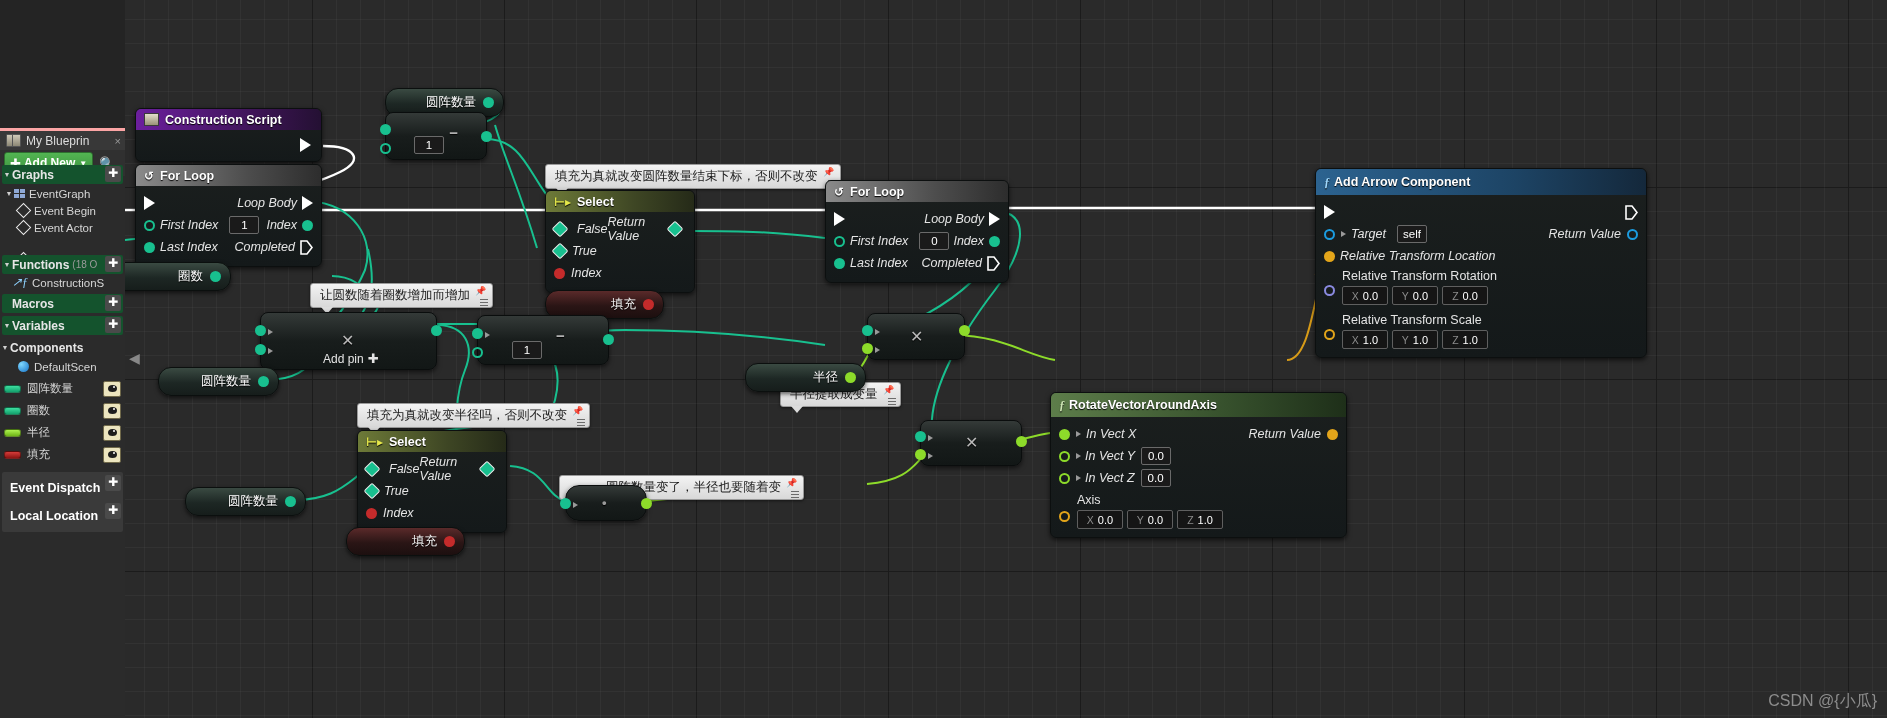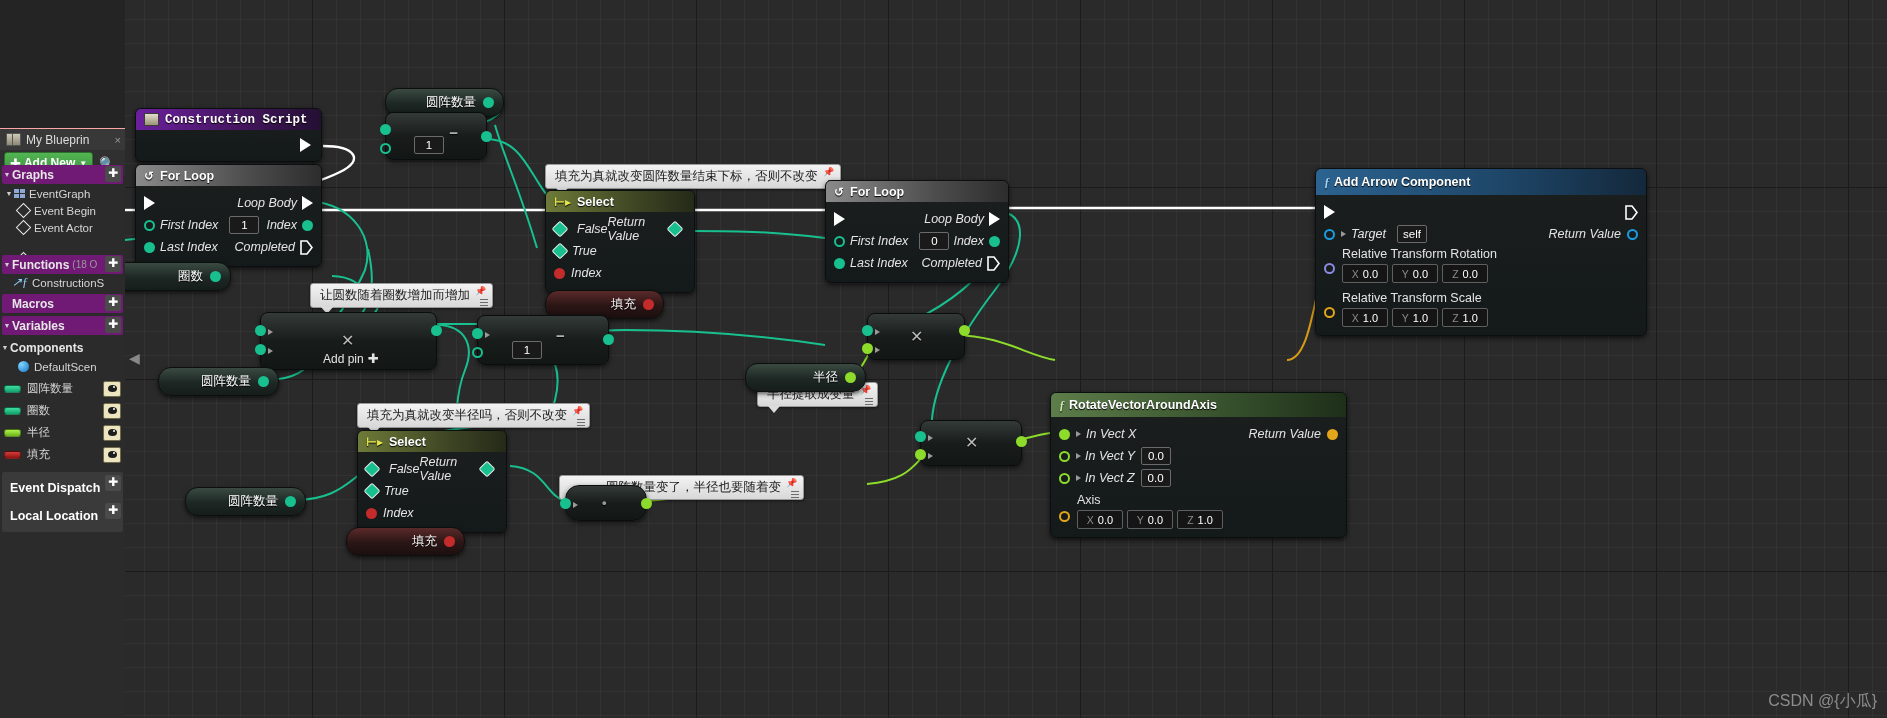--- a/index.html
+++ b/index.html
@@ -2,36 +2,36 @@
 <html><head>
 <meta charset="utf-8">
 <style>
   html,body{margin:0;padding:0;background:#1c1c1c;}
   body{width:1887px;height:718px;overflow:hidden;font-family:"Liberation Sans","DejaVu Sans",sans-serif;}
   #app{position:relative;width:1887px;height:718px;background:#262626;}
 
   
   #leftpanel{position:absolute;left:0;top:0;width:125px;height:718px;background:#2b2b2b;border-right:1px solid #1a1a1a;}
   #leftTop{position:absolute;left:0;top:0;width:125px;height:128px;background:#242424;}
-  .tabrow{position:absolute;left:0;top:128px;width:125px;height:22px;background:#383838;border-top:1px solid #fca5a5;display:flex;align-items:center;padding-left:6px;box-sizing:border-box;}
+  .tabrow{position:absolute;left:0;top:128px;width:125px;height:22px;background:#383838;border-top:3px solid #fca5a5;display:flex;align-items:center;padding-left:6px;box-sizing:border-box;}
   .tabrow .tabtxt{color:#ddd;font-size:12px;margin-left:5px;white-space:nowrap;}
   .tabrow .closex{position:absolute;right:4px;color:#999;font-size:11px;}
   .bookicon{width:13px;height:11px;background:linear-gradient(#cfc9b8,#8d8875);border-radius:1px;border:1px solid #555;position:relative;}
   .bookicon:after{content:"";position:absolute;left:5px;top:0;width:1px;height:11px;background:#555;}
 
   #addnewbar{position:absolute;left:0;top:150px;width:125px;height:26px;background:#303030;display:flex;align-items:center;}
   #addnewbtn{margin-left:4px;height:20px;background:linear-gradient(#52b552,#3f9340);border:1px solid #2e6f2f;border-radius:3px;color:#fff;font-size:12px;font-weight:bold;display:flex;align-items:center;padding:0 5px;box-shadow:0 1px 1px #00000066;}
   #addnewbtn .plus{font-size:13px;margin-right:3px;}
   #addnewbtn .caret{font-size:8px;margin-left:4px;}
   #searchicon{margin-left:6px;color:#cfcfcf;font-size:13px;}
 
   .secrow{position:absolute;left:0;width:125px;height:19px;display:flex;align-items:center;color:#e6e6e6;font-size:12px;font-weight:bold;}
   .secrow .arrow{width:10px;text-align:center;font-size:7px;color:#cfcfcf;}
   .secplus{position:absolute;right:2px;top:1px;width:16px;height:16px;background:#4a4a4a;border-radius:2px;color:#fff;font-size:12px;font-weight:bold;text-align:center;line-height:15px;}
-  .secrow.panelbg{background:#701a75;border-radius:2px;width:121px;left:2px;}
+  .secrow.panelbg{background:#14532d;border-radius:2px;width:121px;left:2px;}
   .subcount{font-weight:normal;color:#9a9a9a;font-size:10px;margin-left:3px;}
 
   .itemrow{position:absolute;left:0;width:125px;height:17px;display:flex;align-items:center;color:#d5d5d5;font-size:11.5px;}
   .diamond{width:9px;height:9px;border:1.4px solid #e9e9e9;transform:rotate(45deg);margin-right:5px;flex:none;}
   .fnicon{color:#8fd3ff;font-style:italic;font-size:12px;margin-right:4px;font-family:"Liberation Serif",serif;}
   .gridicon{width:11px;height:9px;margin-right:4px;display:grid;grid-template-columns:1fr 1fr;grid-template-rows:1fr 1fr;gap:1px;flex:none;}
   .gridicon i{background:#8fa9d6;}
   .sphereicon{width:11px;height:11px;border-radius:50%;background:radial-gradient(circle at 30% 30%,#7fd8ff,#1673c8);margin-right:5px;flex:none;}
   .varpill{width:15px;height:6px;border-radius:3px;margin-right:6px;margin-left:4px;flex:none;border:1px solid #00000066;}
   .eyebox{position:absolute;right:4px;width:16px;height:14px;background:#ece5bf;border:1px solid #70694a;border-radius:2px;display:flex;align-items:center;justify-content:center;}
@@ -49,21 +49,21 @@
       linear-gradient(to right, rgba(0,0,0,0.55) 1px, transparent 1px),
       linear-gradient(to bottom, rgba(0,0,0,0.55) 1px, transparent 1px);
     background-size:24px 24px,24px 24px,192px 192px,192px 192px;
     background-position:-5px -5px,-5px -5px,-5px -5px,-5px -5px;}
 
   svg#wires{position:absolute;left:0;top:0;width:1762px;height:718px;pointer-events:none;}
 
   
   .node{position:absolute;border-radius:6px;background:linear-gradient(#1b1f1e,#14191a);border:1px solid #0c0f0f;box-shadow:0 2px 5px rgba(0,0,0,.65);color:#e8e8e8;font-size:12.5px;}
   .node .hdr{height:21px;border-top-left-radius:5px;border-top-right-radius:5px;display:flex;align-items:center;padding:0 8px;font-weight:bold;font-size:12.5px;color:#fff;text-shadow:0 1px 1px #000;}
-  .hdr-purple{background:linear-gradient(90deg,#6c1f9e,#3a1450 70%,#241033);font-family:Liberation Mono, monospace;}
+  .hdr-purple{background:linear-gradient(90deg,#6c1f9e,#3a1450 70%,#241033);}
   .hdr-grey{background:linear-gradient(90deg,#8a8a8a,#4d4d4d 60%,#2d2d2d);}
   .hdr-green{background:linear-gradient(90deg,#6d7a38,#3e4624 60%,#252a18);}
   .hdr-blue{background:linear-gradient(90deg,#2c6390,#1d4465 60%,#14283b);}
   .hdr-fgreen{background:linear-gradient(90deg,#5d7d4a,#36502c 60%,#1e2f19);}
   .node .body{padding:6px 0 8px 0;position:relative;}
   .prow{display:flex;align-items:center;height:22px;position:relative;padding:0 8px;}
   .prow .lbl{font-size:12.5px;color:#e4e4e4;font-style:italic;}
   .pin{width:11px;height:11px;border-radius:50%;flex:none;}
   .pin.hollow{background:transparent;border:2.2px solid;box-sizing:border-box;}
   .pin.diamond{width:10px;height:10px;border-radius:2px;transform:rotate(45deg);}
@@ -448,20 +448,24 @@
             <span class="pin hollow" style="border-color:#1b9ce0;"></span>
               <span class="arrowsm"></span>
             <span class="lbl">Target</span>
             <span class="valbox">self</span>
           </span>
           <span style="display:flex;align-items:center;gap:6px;">
             <span class="lbl">Return Value</span>
             <span class="pin hollow" style="border-color:#1b9ce0;"></span>
           </span>
         </div>
+        <div class="prow">
+          <span class="pin" style="background:#e3a51a;margin-right:5px;"></span>
+          <span class="lbl">Relative Transform Location</span>
+        </div>
         <div style="position:relative;padding-top:2px;">
           <span class="pin hollow" style="position:absolute;left:8px;top:18px;border-color:#8a8ae0;"></span>
           <div style="padding-left:26px;font-size:12.5px;color:#e4e4e4;">Relative Transform Rotation</div>
           <div class="vecrow" style="margin-top:3px;">
             <span class="vecbox">
                 <span class="ax">X</span>
                 <span>0.0</span>
               </span>
             <span class="vecbox">
                 <span class="ax">Y</span>
@@ -582,21 +586,21 @@
     </div>
 
     <div class="mathnode" style="left:440px;top:485px;width:80px;height:34px;border-radius:14px;">
       <span class="pin" style="position:absolute;left:-6px;top:12px;background:#18c08f;"></span>
       <span class="arrowsm" style="position:absolute;left:6px;top:16px;"></span>
       <span class="mathsym" style="left:36px;top:9px;font-size:13px;color:#9a9a9a;">•</span>
       <span class="pin" style="position:absolute;right:-6px;top:12px;background:#8ddb2a;"></span>
     </div>
 
 
-    <div class="bubble" style="left:632px;top:335px;margin-top:47px;">
+    <div class="bubble" style="left:655px;top:335px;margin-top:47px;">
       <span>半径提取成变量</span>
       <span class="pin-ic">📌</span>
       <span class="res-ic"></span>
     </div>
 
     <div class="varnode" style="left:620px;top:363px;width:110px;">
       <span class="vlbl">半径</span>
       <span class="pin" style="background:#8ddb2a;"></span>
     </div>
 

